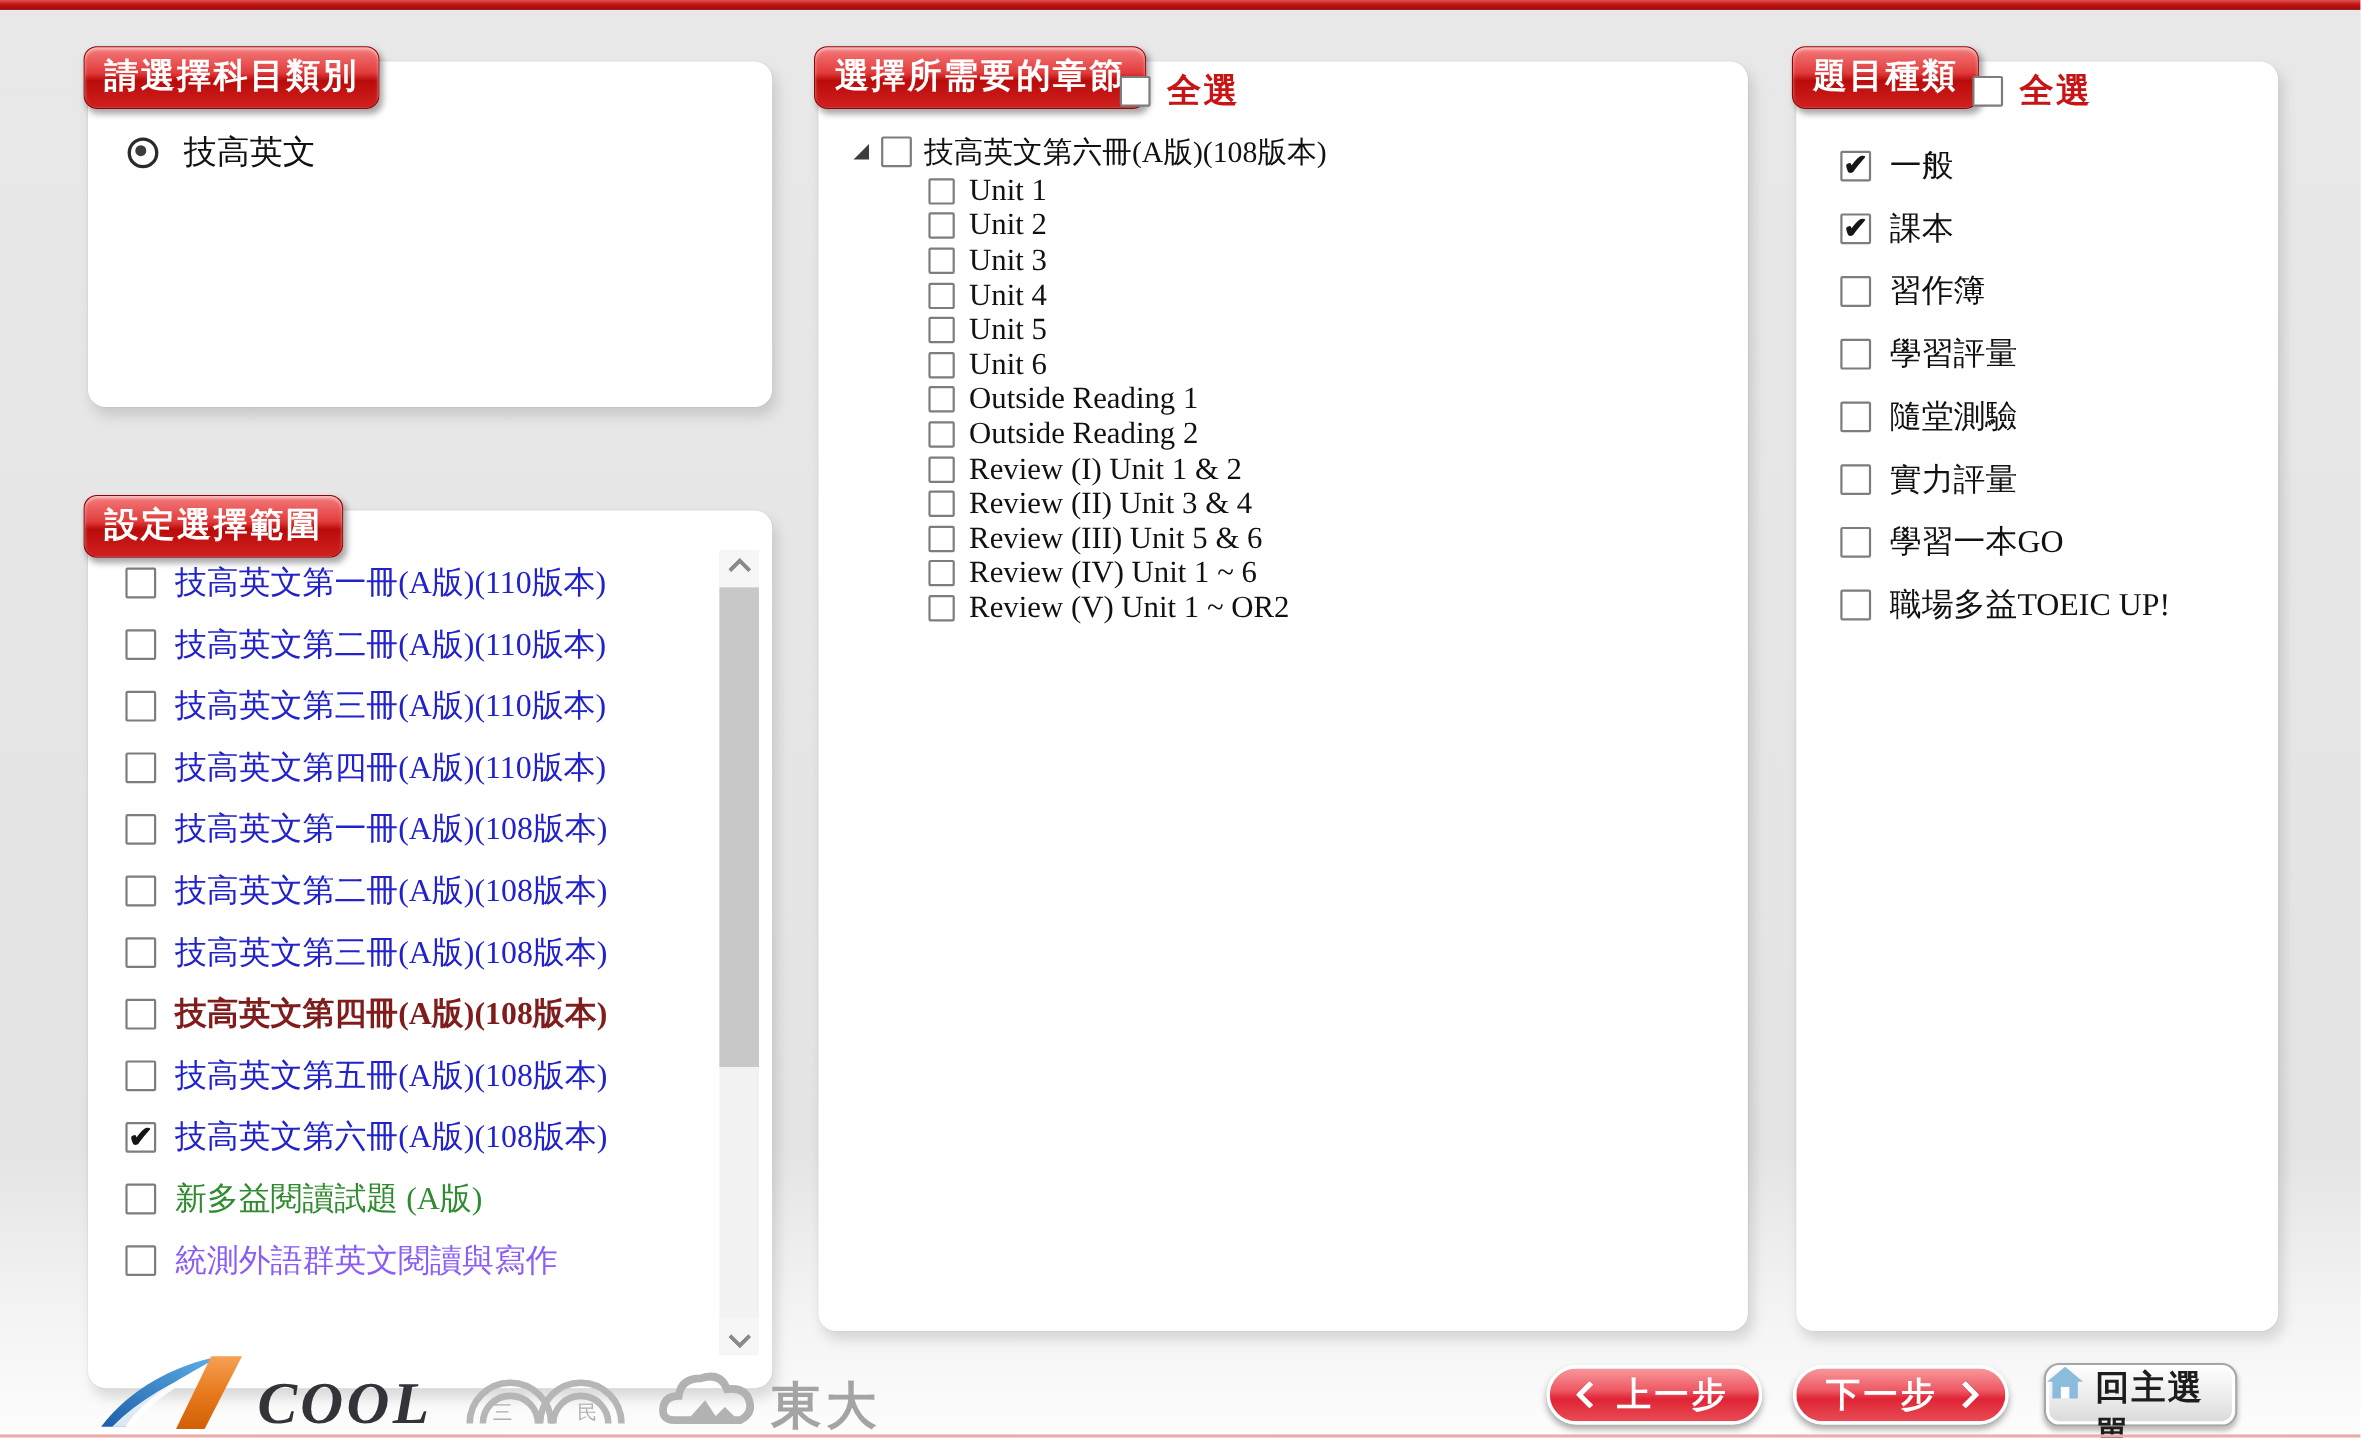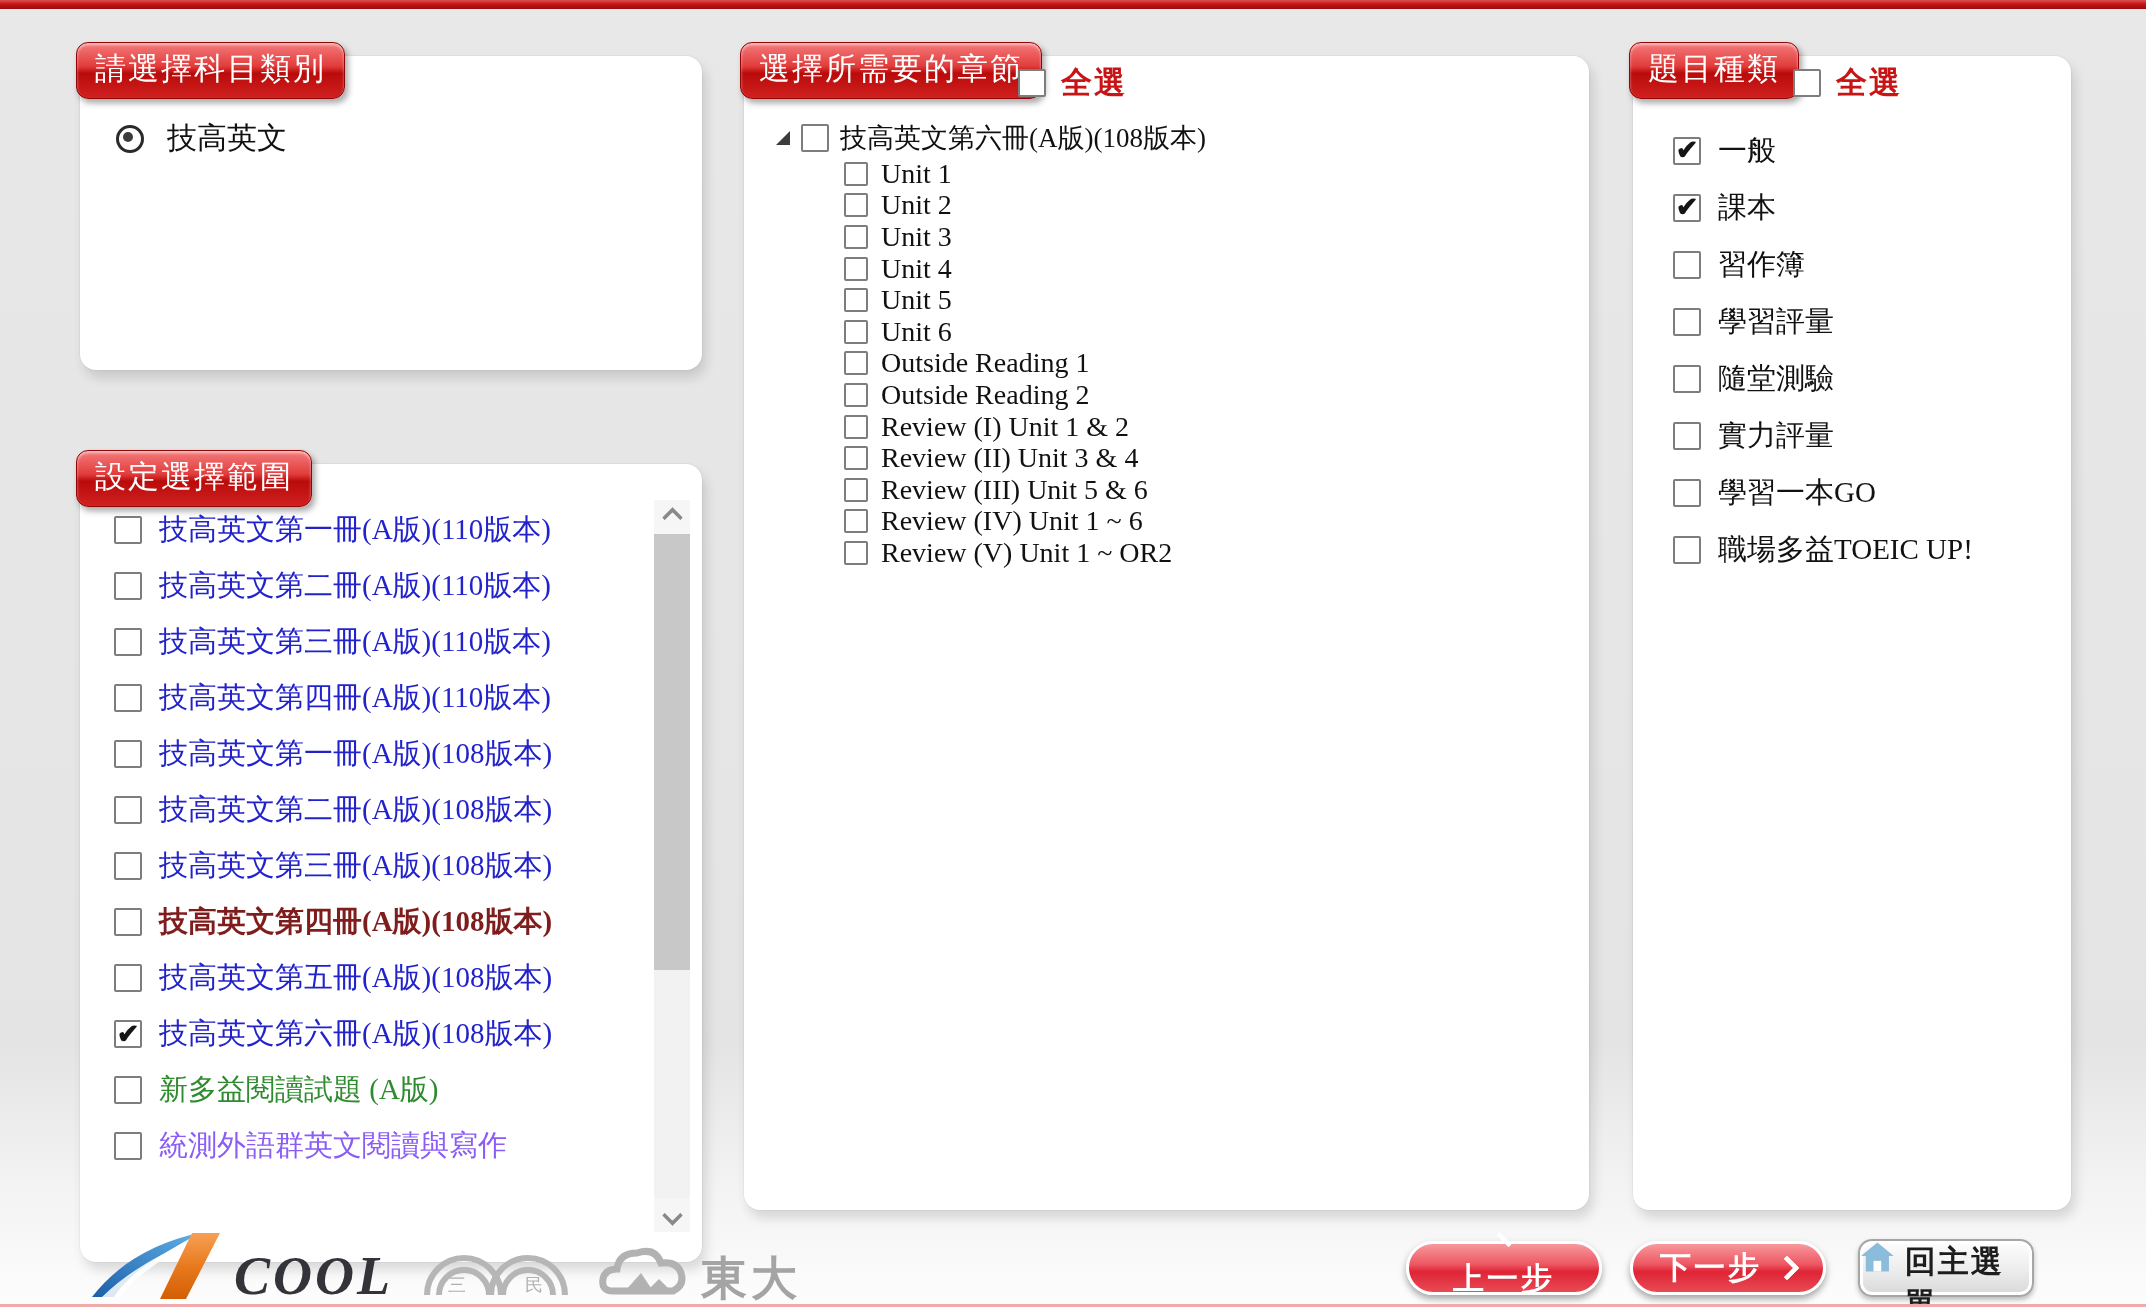--- a/index.html
+++ b/index.html
@@ -11,21 +11,21 @@
   .topbar{position:absolute;top:0;left:0;width:100%;height:9px;
     background:linear-gradient(180deg,#e05050 0%,#c11616 45%,#9c0a0a 100%);}
   .bottomline{position:absolute;bottom:0;left:0;width:100%;height:3px;background:#efabab;}
 
   .panel{position:absolute;background:#ffffff;border-radius:16px;
     box-shadow:4px 8px 12px rgba(0,0,0,0.13),0 0 0 1px rgba(0,0,0,0.03);}
   .badge{position:absolute;top:-14px;left:-4px;padding:5px 18px 8px 18px;
     background:linear-gradient(180deg,#f47b7b 0%,#e23c3c 42%,#ba0b0b 55%,#d02020 100%);
     border:1px solid #8f0606;border-radius:12px;
     box-shadow:3px 4px 6px rgba(0,0,0,0.35), inset 0 2px 3px rgba(255,255,255,0.55);
-    color:#fff;font-size:31px;font-weight:normal;letter-spacing:2px;white-space:nowrap;}
+    color:#fff;font-size:31px;font-weight:bold;letter-spacing:2px;white-space:nowrap;}
 
   
   .cb{flex:0 0 auto;width:24px;height:24px;border:2px solid #7d7d7d;background:#fff;border-radius:2px;
     display:inline-flex;align-items:center;justify-content:center;
     font-size:27px;font-weight:bold;color:#151515;line-height:1;overflow:visible;}
   .cb.sm{width:20px;height:20px;font-size:23px;}
   .radio{flex:0 0 auto;width:22px;height:22px;border:3px solid #2a2a2a;border-radius:50%;background:#fff;position:relative;}
   .radio::after{content:"";position:absolute;left:4px;top:4px;width:10px;height:10px;border-radius:50%;background:#3c3c3c;}
 
   
@@ -79,21 +79,21 @@
     color:#a4a4a4;letter-spacing:4px;}
 
   .btn-red{position:absolute;bottom:12px;width:196px;height:54px;border-radius:32px;
     background:linear-gradient(180deg,#f7989c 0%,#ee5863 42%,#df2435 58%,#e84b55 100%);
     border:3px solid #fff;box-shadow:0 4px 7px rgba(0,0,0,0.35);
     display:flex;align-items:center;justify-content:center;gap:16px;
     color:#fff;font-size:31px;font-weight:bold;letter-spacing:3px;cursor:pointer;box-sizing:border-box;}
   .btn-chev{display:inline-block;width:13px;height:13px;border-left:5px solid #fff;border-bottom:5px solid #fff;border-radius:2px;}
   .btn-chev.left{transform:rotate(45deg);}
   .btn-chev.right{transform:rotate(225deg);}
-  #prev-button{left:1406px;flex-direction:column;}
+  #prev-button{left:1406px;}
   #next-button{left:1630px;}
   .btn-home{position:absolute;left:1858px;bottom:10px;width:176px;height:58px;border-radius:14px;
     background:linear-gradient(180deg,#fefefe 0%,#ececec 55%,#d8d8d8 100%);
     border:2px solid #a6a6a6;box-shadow:0 3px 5px rgba(0,0,0,0.25), inset 0 0 0 3px #ffffff;
     display:flex;align-items:flex-start;justify-content:center;gap:10px;
     color:#1d1d1d;font-size:31px;font-weight:bold;letter-spacing:2px;cursor:pointer;box-sizing:border-box;}
 </style>
 </head>
 <body>
 

